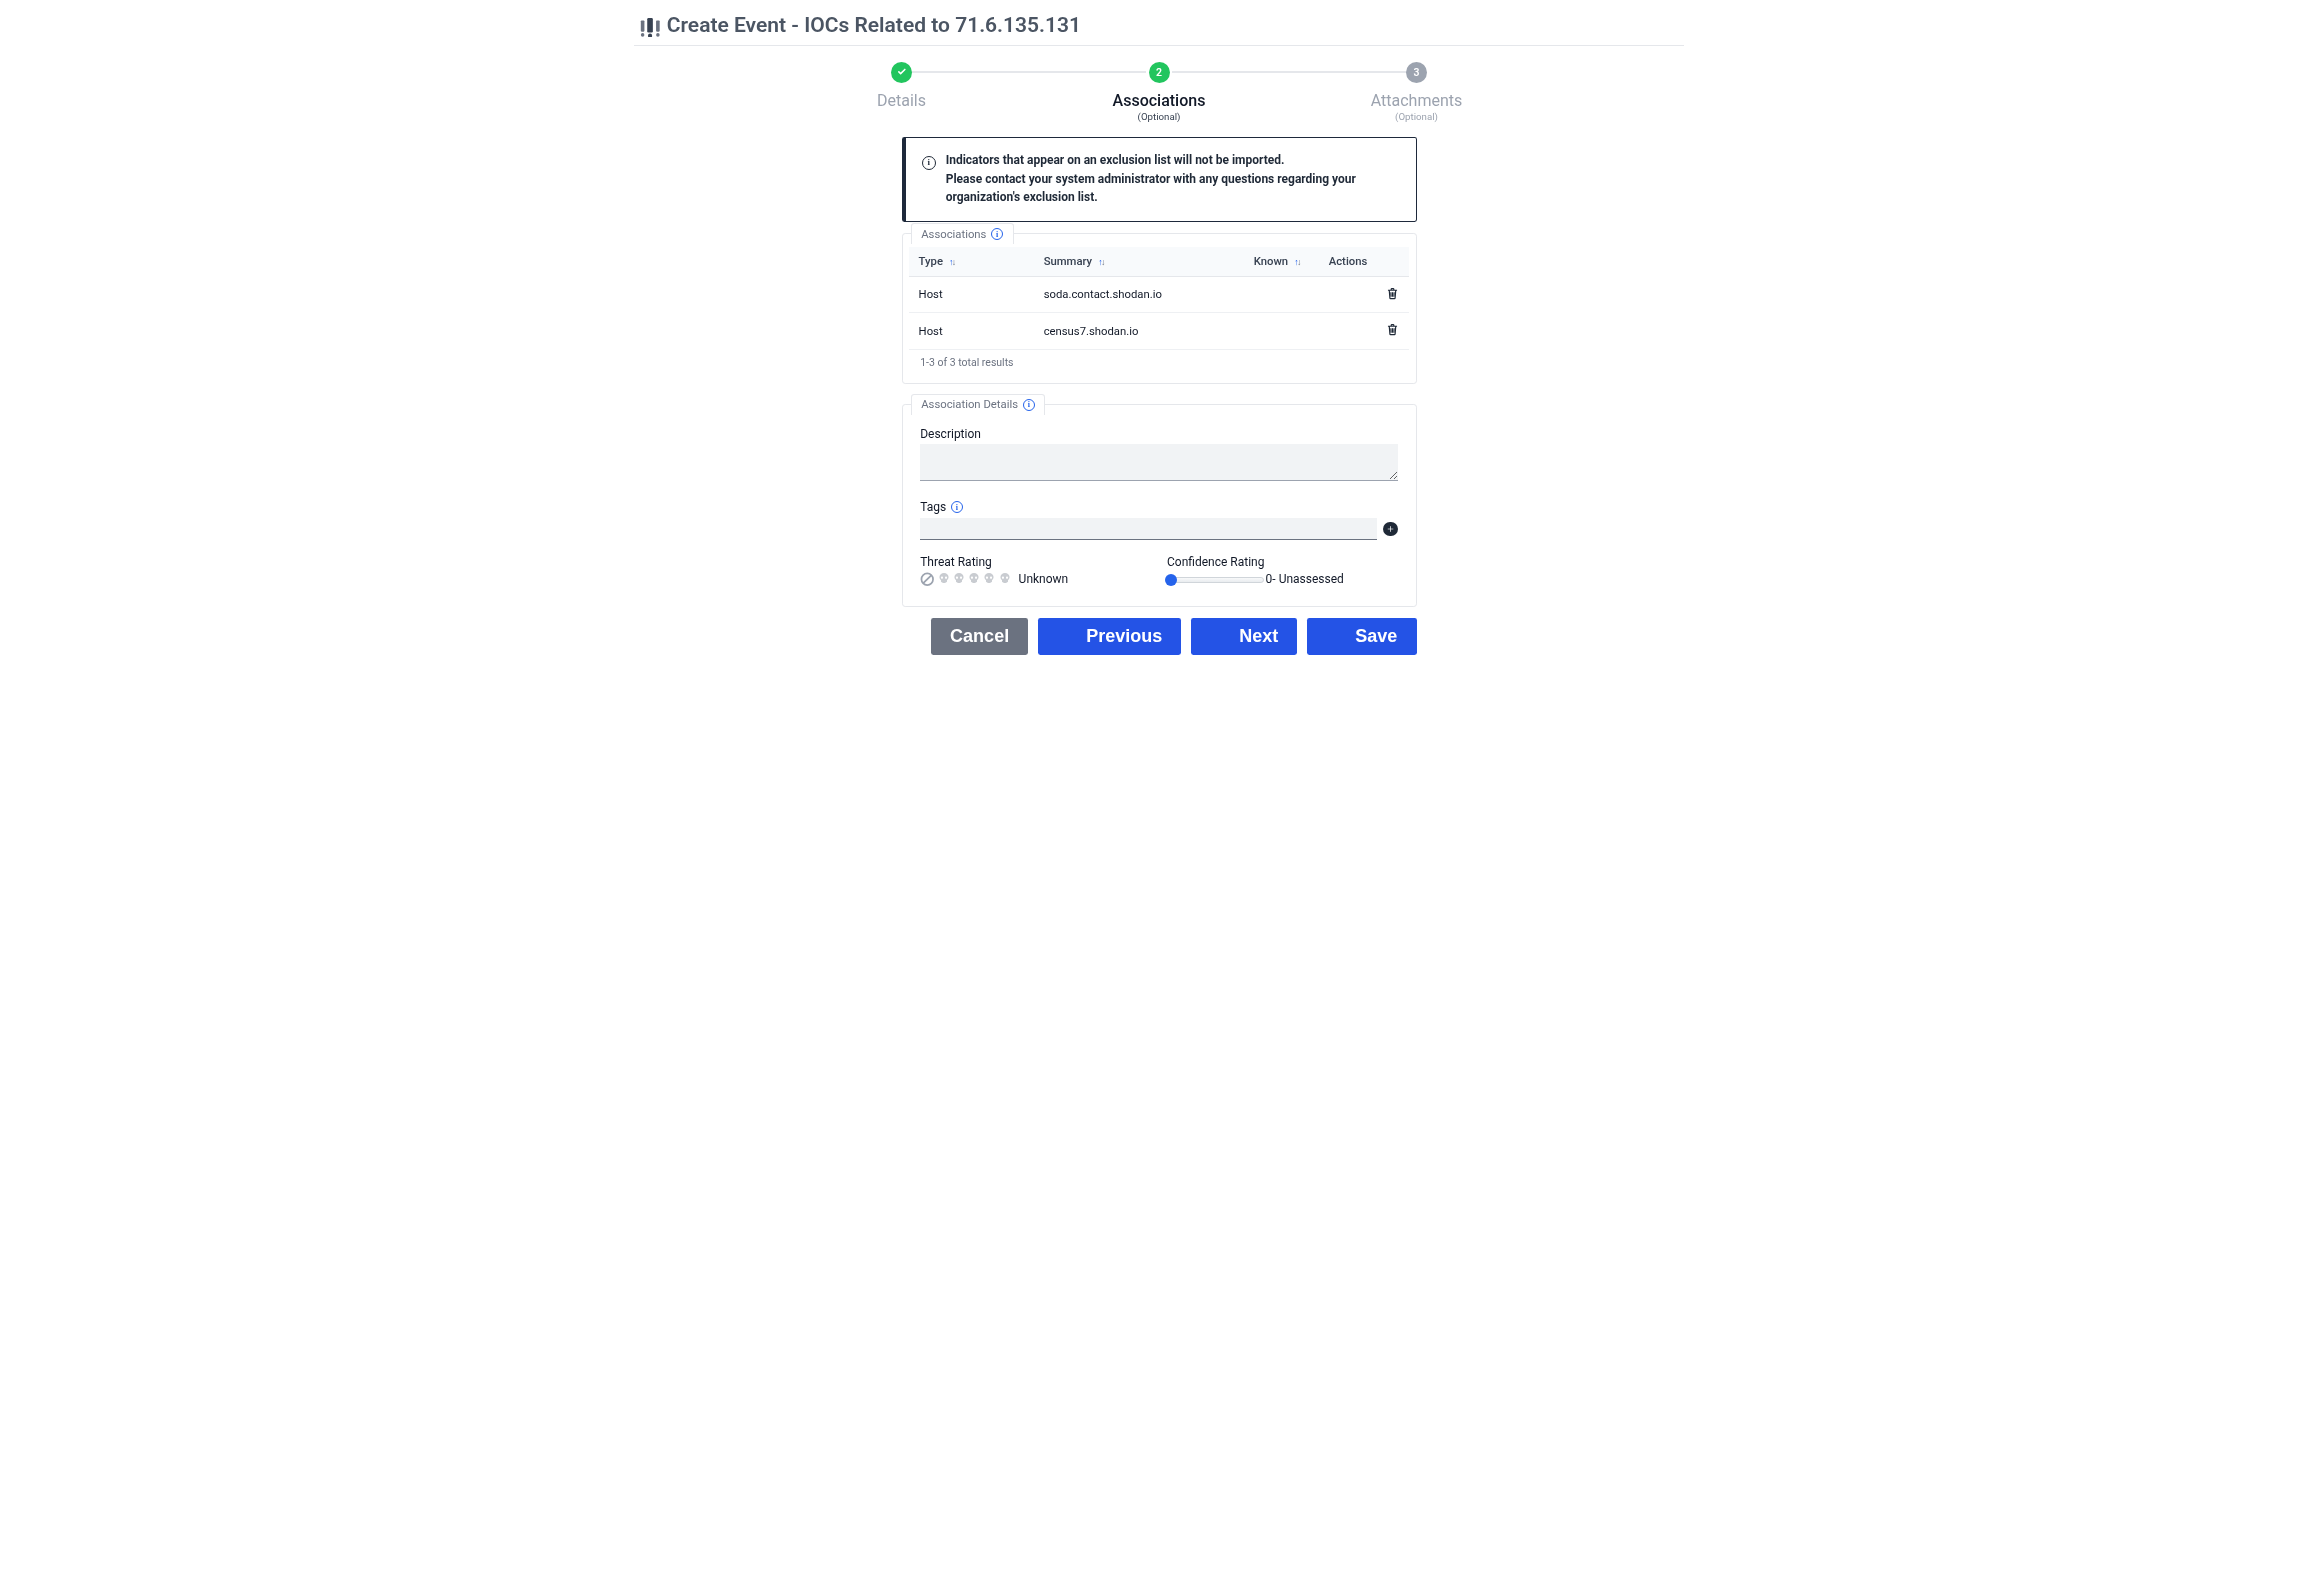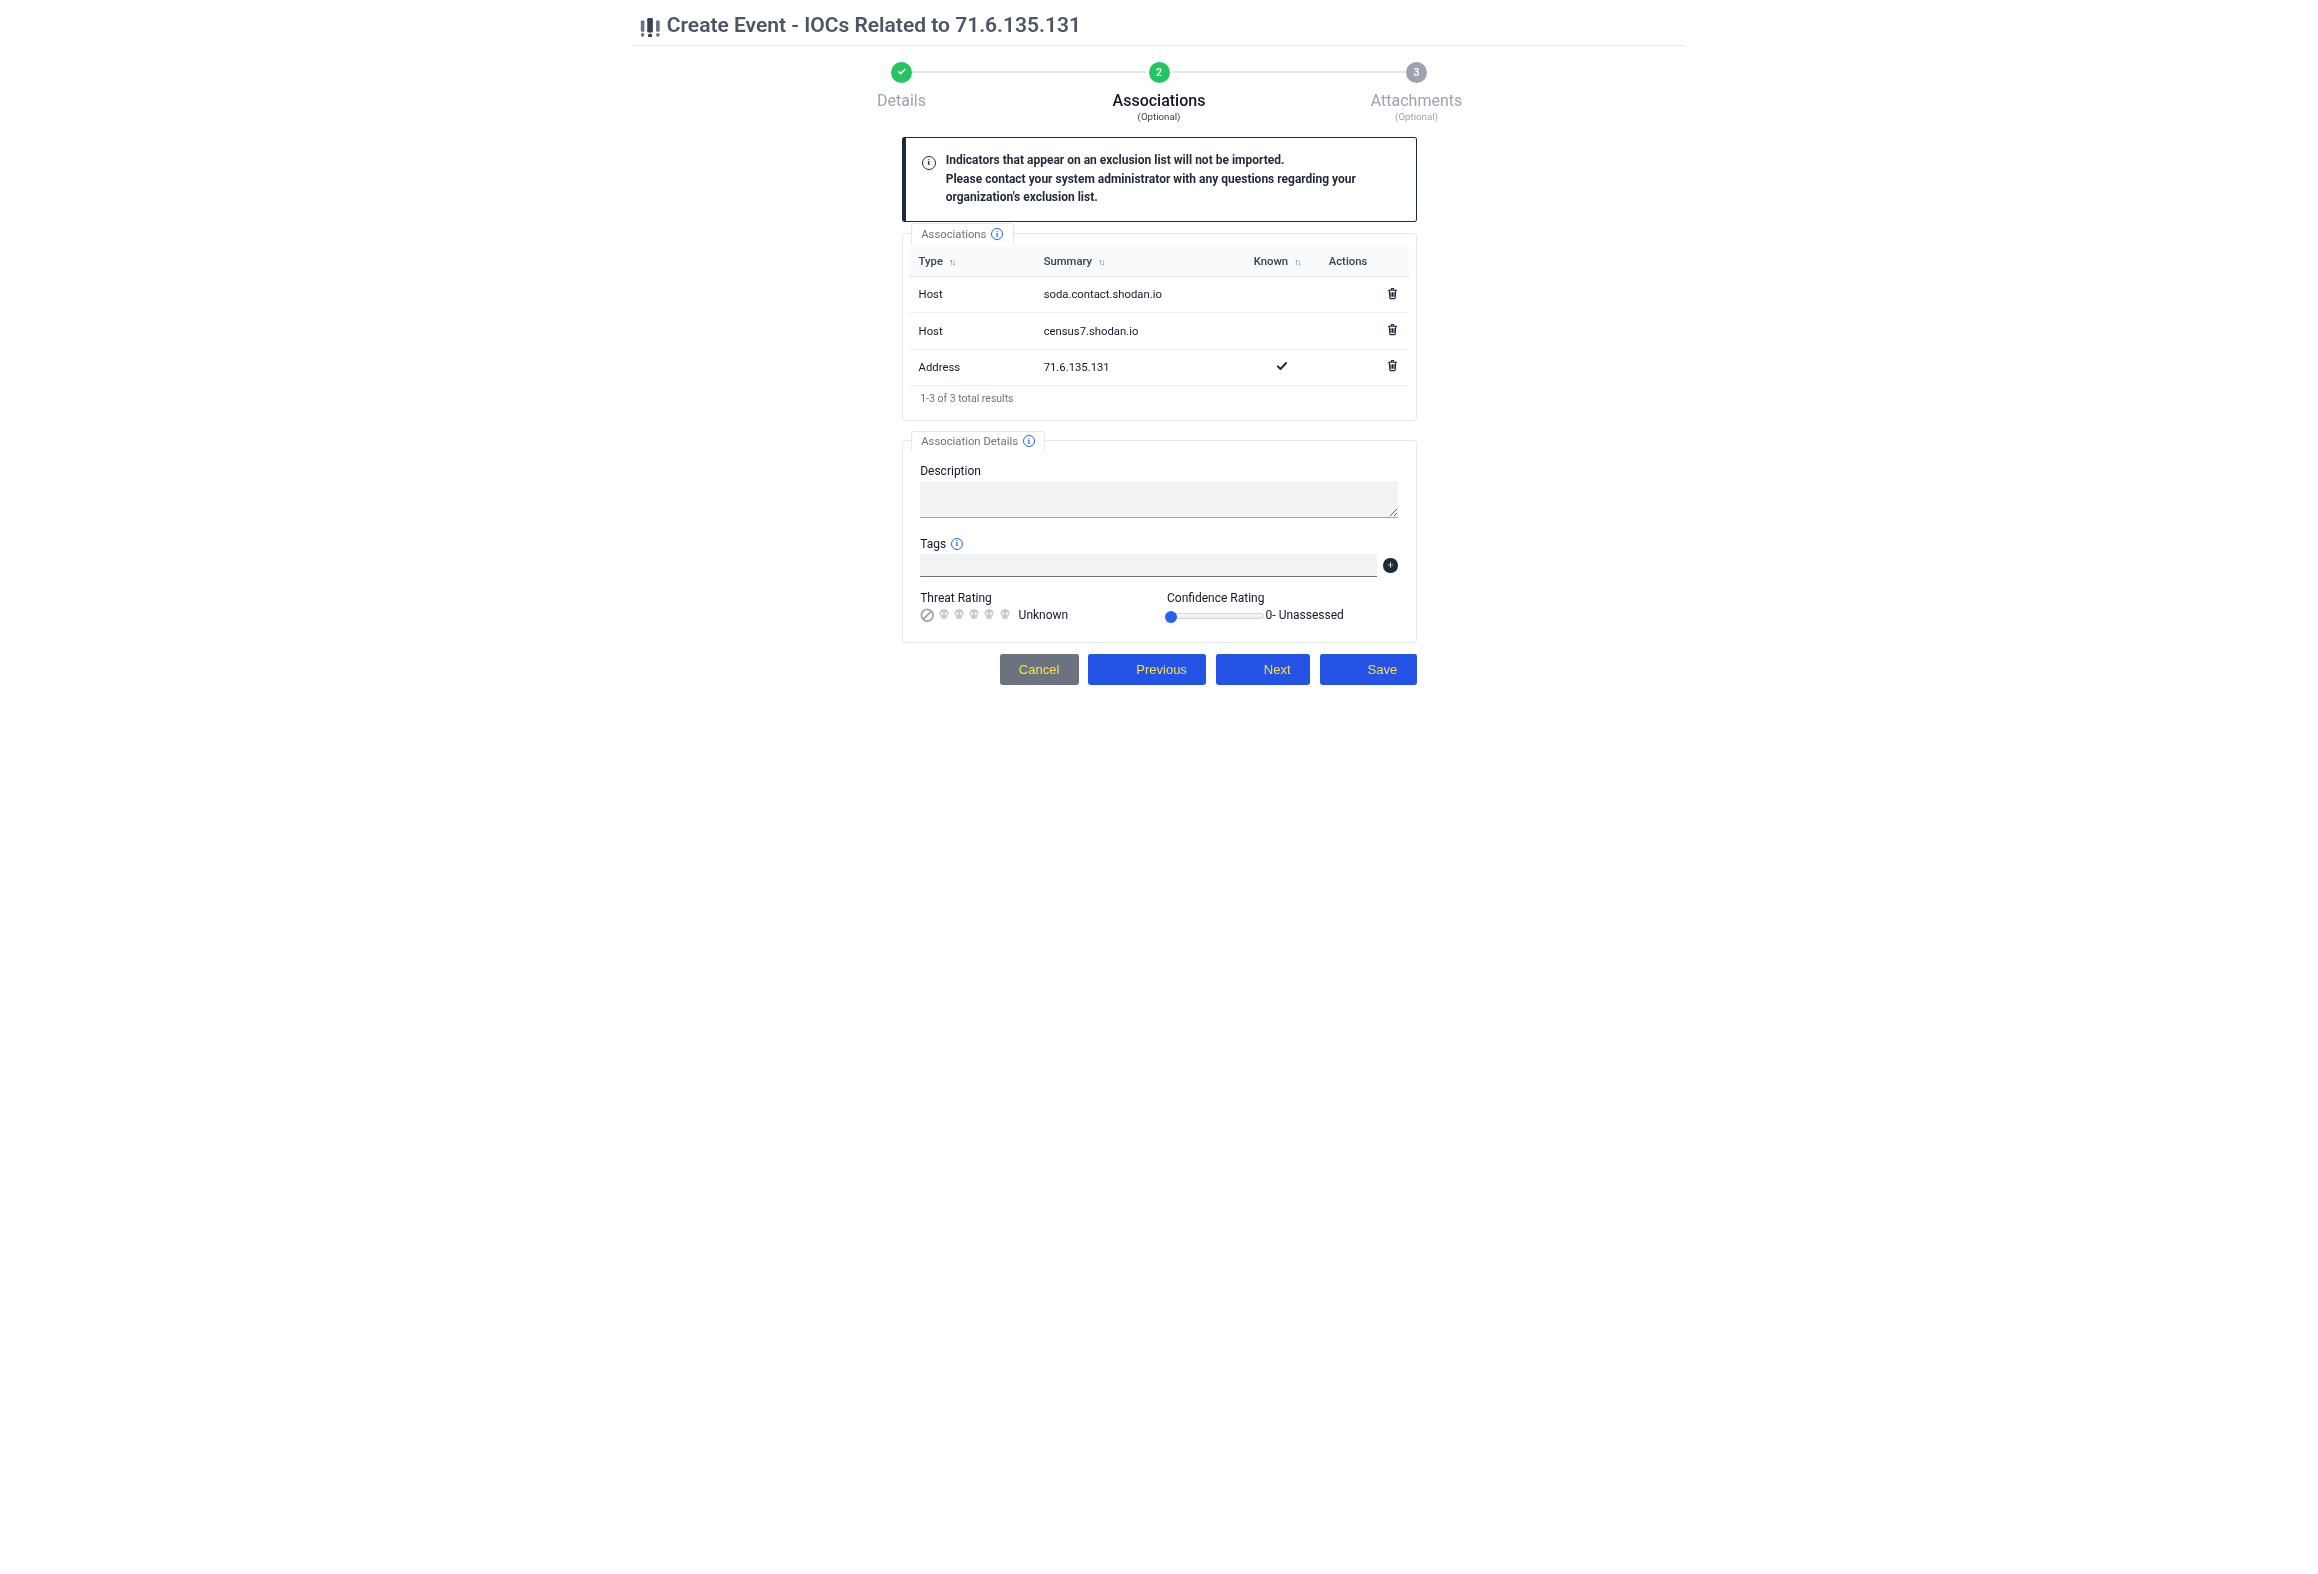--- a/index.html
+++ b/index.html
@@ -123,21 +123,21 @@
     border:0.8px solid #d0d5da; position:relative; display:inline-block; vertical-align:middle;
   }
   .conf-slider .thumb {
     width:12px; height:12px; border-radius:50%; background:#2563eb;
     position:absolute; left:-3.2px; top:-3.2px;
   }
   .conf-label { margin-left:1.6px; color:#111827; font-size:12px; vertical-align:bottom; }
 
   
   .button-row { max-width:515px; margin:11.3px auto 0; display:flex; justify-content:flex-end; gap:9.7px; }
-  .btn { border:none; border-radius:2.4px; padding:8px 19.3px; font-size:13px; color:#fde047; cursor:pointer; }
+  .btn { border:none; border-radius:2.4px; padding:8px 19.3px; font-size:18px; color:#ffffff; cursor:pointer;font-weight:bold; }
   .btn.cancel { background:#6b7280; }
   .btn.primary { background:#2453e6;padding-left:48px; }
 </style>
 </head>
 <body>
 
 <div class="page">
 
   <div class="page-header">
     <span class="header-icon">
@@ -234,35 +234,20 @@
                 <td class="col-known"></td>
                 <td class="col-actions"><span class="trash">
                     <svg width="13" height="13" viewBox="0 0 20 20" fill="none" stroke="#1f2937" stroke-width="1.8">
                       <path d="M3 5h14M8 5V3.5c0-.6.4-1 1-1h2c.6 0 1 .4 1 1V5M5 5l1 12c0 .6.5 1 1 1h6c.5 0 1-.4 1-1l1-12"></path>
                       <line x1="10" y1="8" x2="10" y2="15"></line>
                       <line x1="7.5" y1="8" x2="7.8" y2="15"></line>
                       <line x1="12.5" y1="8" x2="12.2" y2="15"></line>
                     </svg>
                   </span></td>
               </tr>
-              <tr>
-                <td class="col-type">Address</td>
-                <td class="col-summary">71.6.135.131</td>
-                <td class="col-known"><span class="check"><svg width="12" height="12" viewBox="0 0 16 16">
-                      <path d="M2.5 8.5 l3.5 3.5 l7.5-8" stroke="#1f2937" stroke-width="2.6" fill="none" stroke-linecap="round" stroke-linejoin="round"></path>
-                    </svg></span></td>
-                <td class="col-actions"><span class="trash">
-                    <svg width="13" height="13" viewBox="0 0 20 20" fill="none" stroke="#1f2937" stroke-width="1.8">
-                      <path d="M3 5h14M8 5V3.5c0-.6.4-1 1-1h2c.6 0 1 .4 1 1V5M5 5l1 12c0 .6.5 1 1 1h6c.5 0 1-.4 1-1l1-12"></path>
-                      <line x1="10" y1="8" x2="10" y2="15"></line>
-                      <line x1="7.5" y1="8" x2="7.8" y2="15"></line>
-                      <line x1="12.5" y1="8" x2="12.2" y2="15"></line>
-                    </svg>
-                  </span></td>
-              </tr>
             </tbody>
         </table>
         <div class="result-count">1-3 of 3 total results</div>
       </div>
     </div>
 
     <div class="panel" style="margin-top:19.3px;">
       <div class="tab-label">
         <span>Association Details</span>
         <span class="info-blue">i</span>

